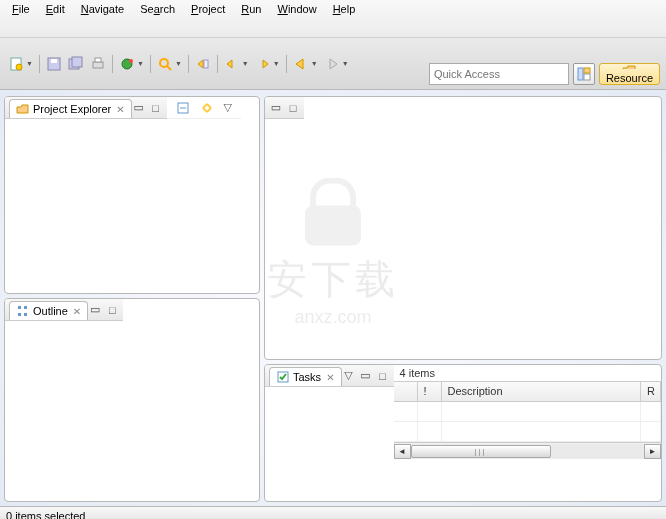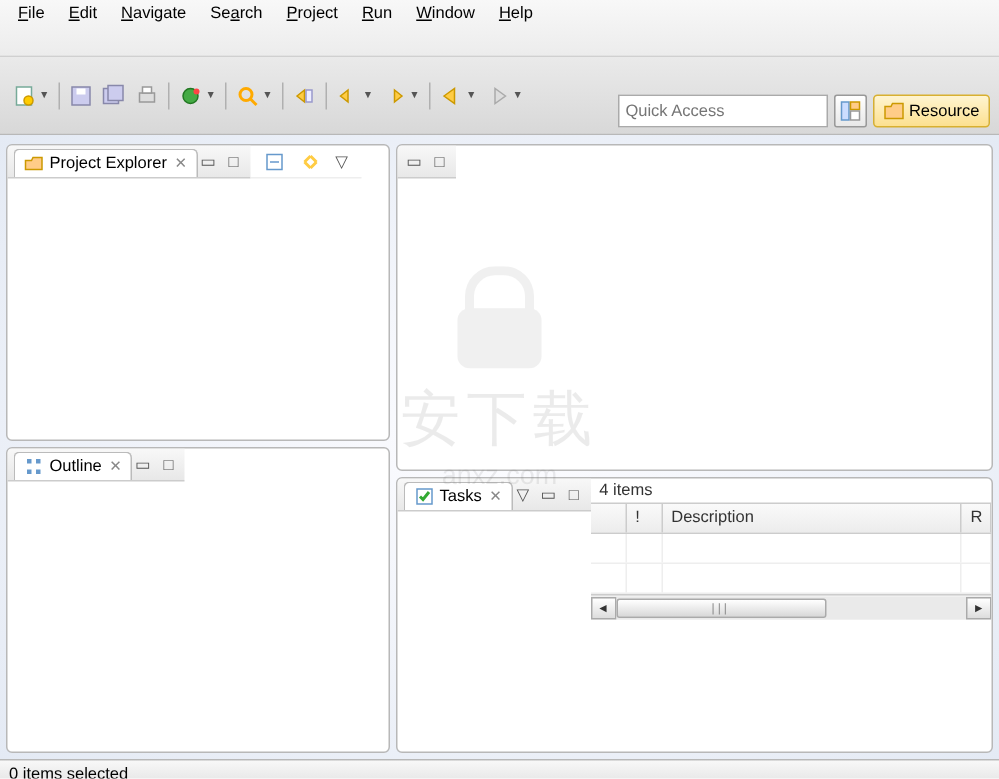--- a/index.html
+++ b/index.html
@@ -7,37 +7,37 @@
 .menubar { display: flex; background: linear-gradient(#f8f8f8, #ececec); border-bottom: 1px solid #d0d0d0; height: 38px; padding: 0 4px; }
 .menubar span { padding: 3px 8px; cursor: default; }
 .menubar span u { text-decoration: underline; }
 .toolbar { background: linear-gradient(#eaeaea, #d8d8d8); height: 52px; border-bottom: 1px solid #b8b8b8; position: relative; padding: 4px 6px; display: flex; flex-wrap: wrap; align-items: center; gap: 2px; }
 .tb-btn { width: 20px; height: 20px; display: inline-flex; align-items: center; justify-content: center; border-radius: 2px; cursor: default; }
 .tb-sep { width: 1px; height: 18px; background: #b0b0b0; margin: 0 2px; }
 .tb-drop { font-size: 7px; color: #555; margin-left: -2px; margin-right: 2px; }
 .quick-row { position: absolute; right: 6px; bottom: 4px; display: flex; align-items: center; gap: 4px; }
 .quick-access { width: 140px; height: 22px; border: 1px solid #aaa; padding: 2px 4px; font-size: 11px; color: #888; margin-left: 41px; }
 .persp-btn { width: 22px; height: 22px; border: 1px solid #999; background: linear-gradient(#fff,#e8e8e8); border-radius: 2px; display: inline-flex; align-items: center; justify-content: center; }
-.persp-res { height: 22px; border: 1px solid #d8b030; background: linear-gradient(#fff4d0,#fce090); border-radius: 3px; padding: 0 6px; display: inline-flex; align-items: center; gap: 3px; font-size: 11px; }
+.persp-res { height: 22px; border: 1px solid #d8b030; background: linear-gradient(#fff4d0,#fce090); border-radius: 3px; padding: 0 6px; display: inline-flex; align-items: center; gap: 3px; font-size: 11px; flex-direction: column; }
 .workspace { display: grid; grid-template-columns: 256px 1fr; grid-template-rows: 1fr; height: 416px; background: radial-gradient(ellipse at center, #fcfcff, #e4eaf4); padding: 6px 4px 4px 4px; gap: 4px; }
 .left-col { display: flex; flex-direction: column; gap: 4px; }
 .view { border: 1px solid #b8b8b8; background: #fff; border-radius: 4px; display: flex; flex-direction: row; overflow: hidden; }
 .view-tabbar { display: flex; align-items: center; background: linear-gradient(#f8f8f8,#e8e8e8); height: 22px; border-bottom: 1px solid #ccc; padding: 0 4px; }
 .view-tab { background: #fff; border: 1px solid #bbb; border-bottom: none; border-radius: 4px 4px 0 0; padding: 2px 6px; display: inline-flex; align-items: center; gap: 3px; font-size: 11px; position: relative; top: 1px; }
 .tab-close { color: #888; font-size: 10px; margin-left: 2px; cursor: default; }
 .view-ctrls { margin-left: auto; display: flex; gap: 3px; align-items: center; }
 .view-ctrl { width: 14px; height: 14px; display: inline-flex; align-items: center; justify-content: center; cursor: default; color: #555; }
 .view-subbar { height: 22px; display: flex; align-items: center; justify-content: flex-end; padding: 0 6px; gap: 4px; border-bottom: 1px solid #eee; }
 .view-body { flex: 1; padding: 6px; font-size: 11px; color: #333; overflow: hidden; }
 .pe-view { height: 198px; }
 .outline-view { flex: 1; }
 .right-col { display: flex; flex-direction: column; gap: 4px; }
 .editor-view { flex: 1; }
 .editor-view .view-tabbar { justify-content: flex-end; }
-.tasks-view { height: 184px; }
+.tasks-view { height: 138px; }
 .tasks-body { padding: 0; }
 .tasks-count { padding: 2px 6px; font-size: 11px; }
 .tasks-table { border-top: 1px solid #ccc; }
 .th-row { display: flex; background: linear-gradient(#fafafa,#ececec); height: 20px; border-bottom: 1px solid #ccc; }
 .th { border-right: 1px solid #ccc; padding: 3px 6px; font-size: 11px; color: #333; }
 .td-row { display: flex; height: 20px; border-bottom: 1px solid #eee; }
 .td { border-right: 1px solid #eee; padding: 2px 6px; }
 .hscroll { height: 17px; background: #f0f0f0; border-top: 1px solid #ccc; display: flex; align-items: center; position: relative; }
 .hscroll-btn { width: 17px; height: 15px; background: linear-gradient(#fff,#ddd); border: 1px solid #aaa; display: flex; align-items: center; justify-content: center; font-size: 8px; }
 .hscroll-track { flex: 1; height: 15px; background: #eaeaea; position: relative; }

